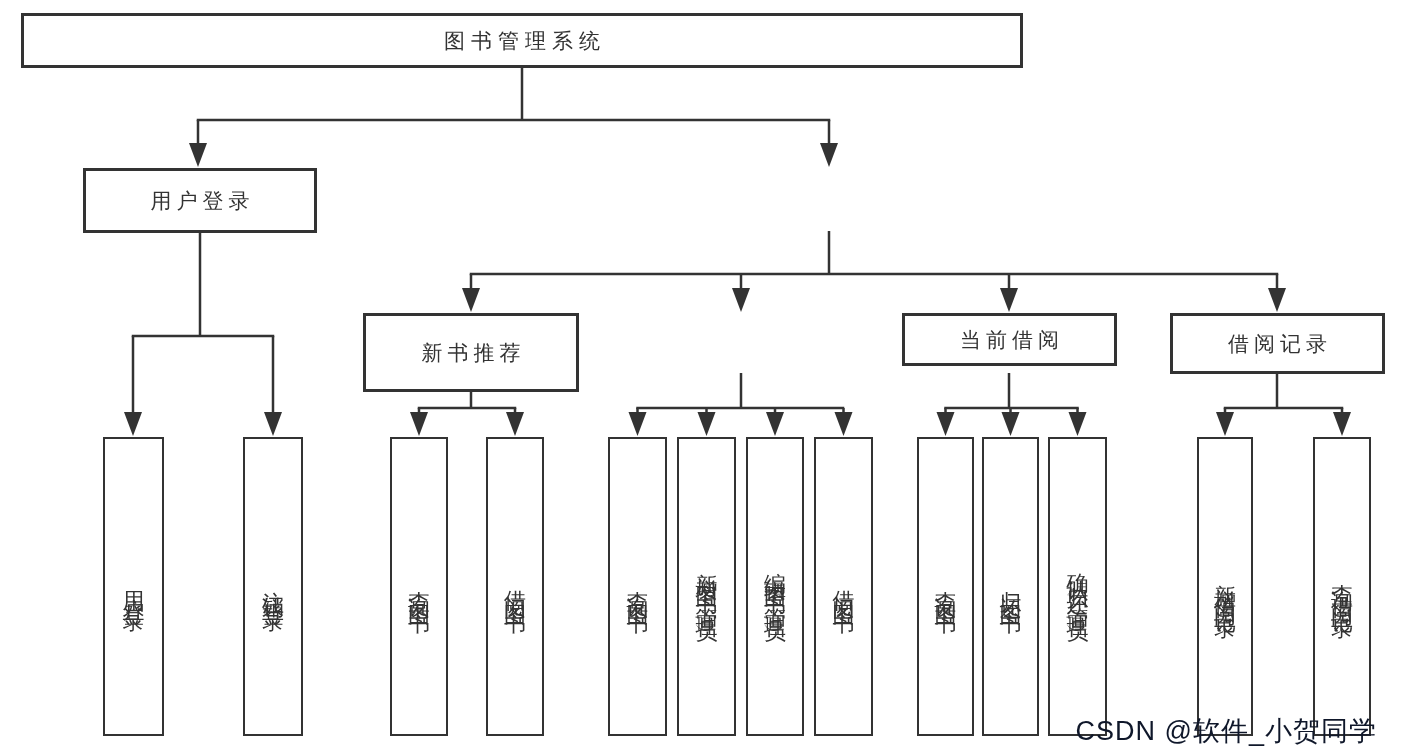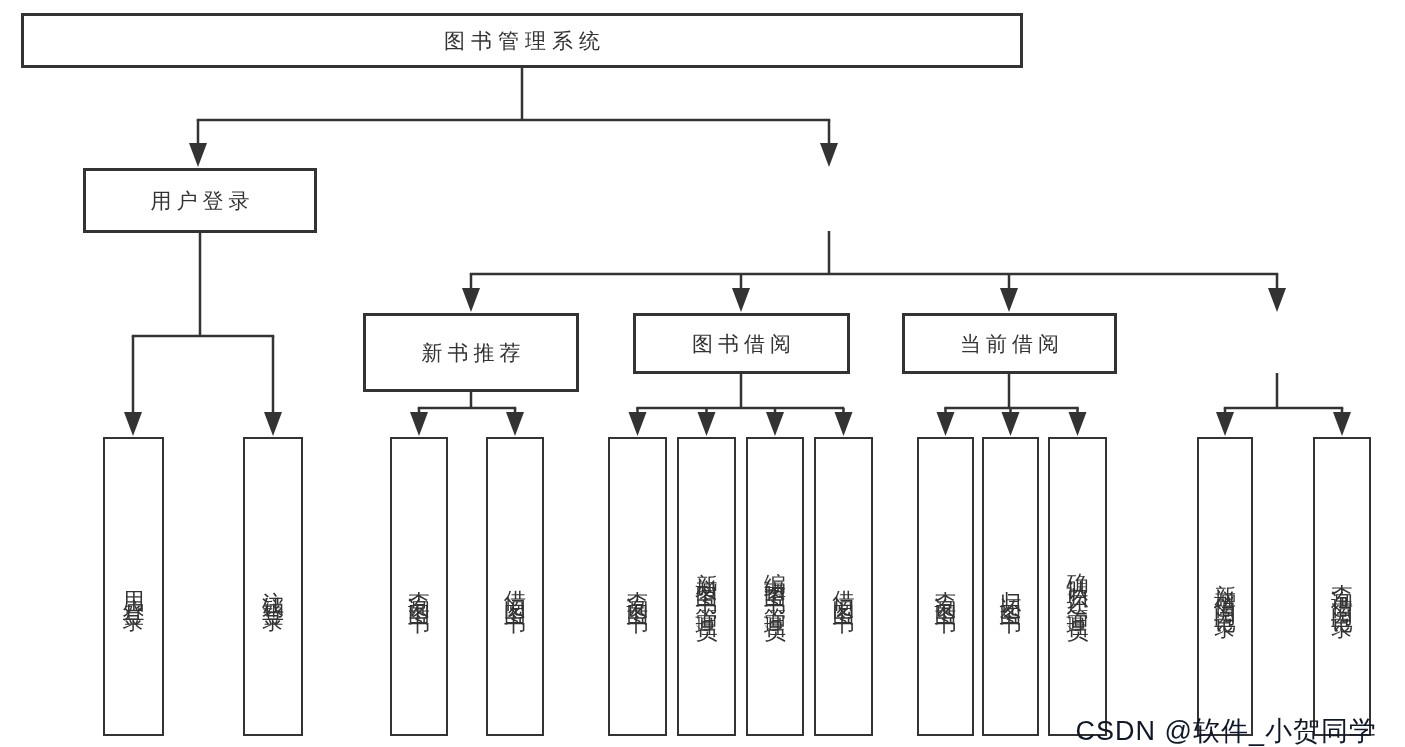--- a/index.html
+++ b/index.html
@@ -94,22 +94,22 @@
     <polygon points="1216,412 1234,412 1225,436" stroke="none"></polygon>
     <line x1="1342" y1="408" x2="1342" y2="415"></line>
     <polygon points="1333,412 1351,412 1342,436" stroke="none"></polygon>
   </svg>
 
   <div class="node root" style="left:21px;top:13px;width:1002px;height:55px;">图书管理系统</div>
 
   <div class="node" style="left:83px;top:168px;width:234px;height:65px;">用户登录</div>
 
   <div class="node" style="left:363px;top:313px;width:216px;height:79px;">新书推荐</div>
-  <div class="node" style="left:633px;top:313px;width:217px;height:61px;">图书借阅</div>
-  <div class="node" style="left:902px;top:313px;width:215px;height:61px;">当前借阅</div>
+  <div class="node" style="left:902px;top:313px;width:215px;height:53px;">当前借阅</div>
+  <div class="node" style="left:1170px;top:313px;width:215px;height:61px;">借阅记录</div>
 
   <div class="leaf" style="left:103px;top:437px;width:61px;height:299px;">用户登录</div>
   <div class="leaf" style="left:243px;top:437px;width:60px;height:299px;">注销登录</div>
 
   <div class="leaf" style="left:390px;top:437px;width:58px;height:299px;">查询图书</div>
   <div class="leaf" style="left:486px;top:437px;width:58px;height:299px;">借阅图书</div>
 
   <div class="leaf" style="left:608px;top:437px;width:59px;height:299px;">查询图书</div>
   <div class="leaf" style="left:677px;top:437px;width:59px;height:299px;">新增图书（管理员）</div>
   <div class="leaf" style="left:746px;top:437px;width:58px;height:299px;">编辑图书（管理员）</div>

